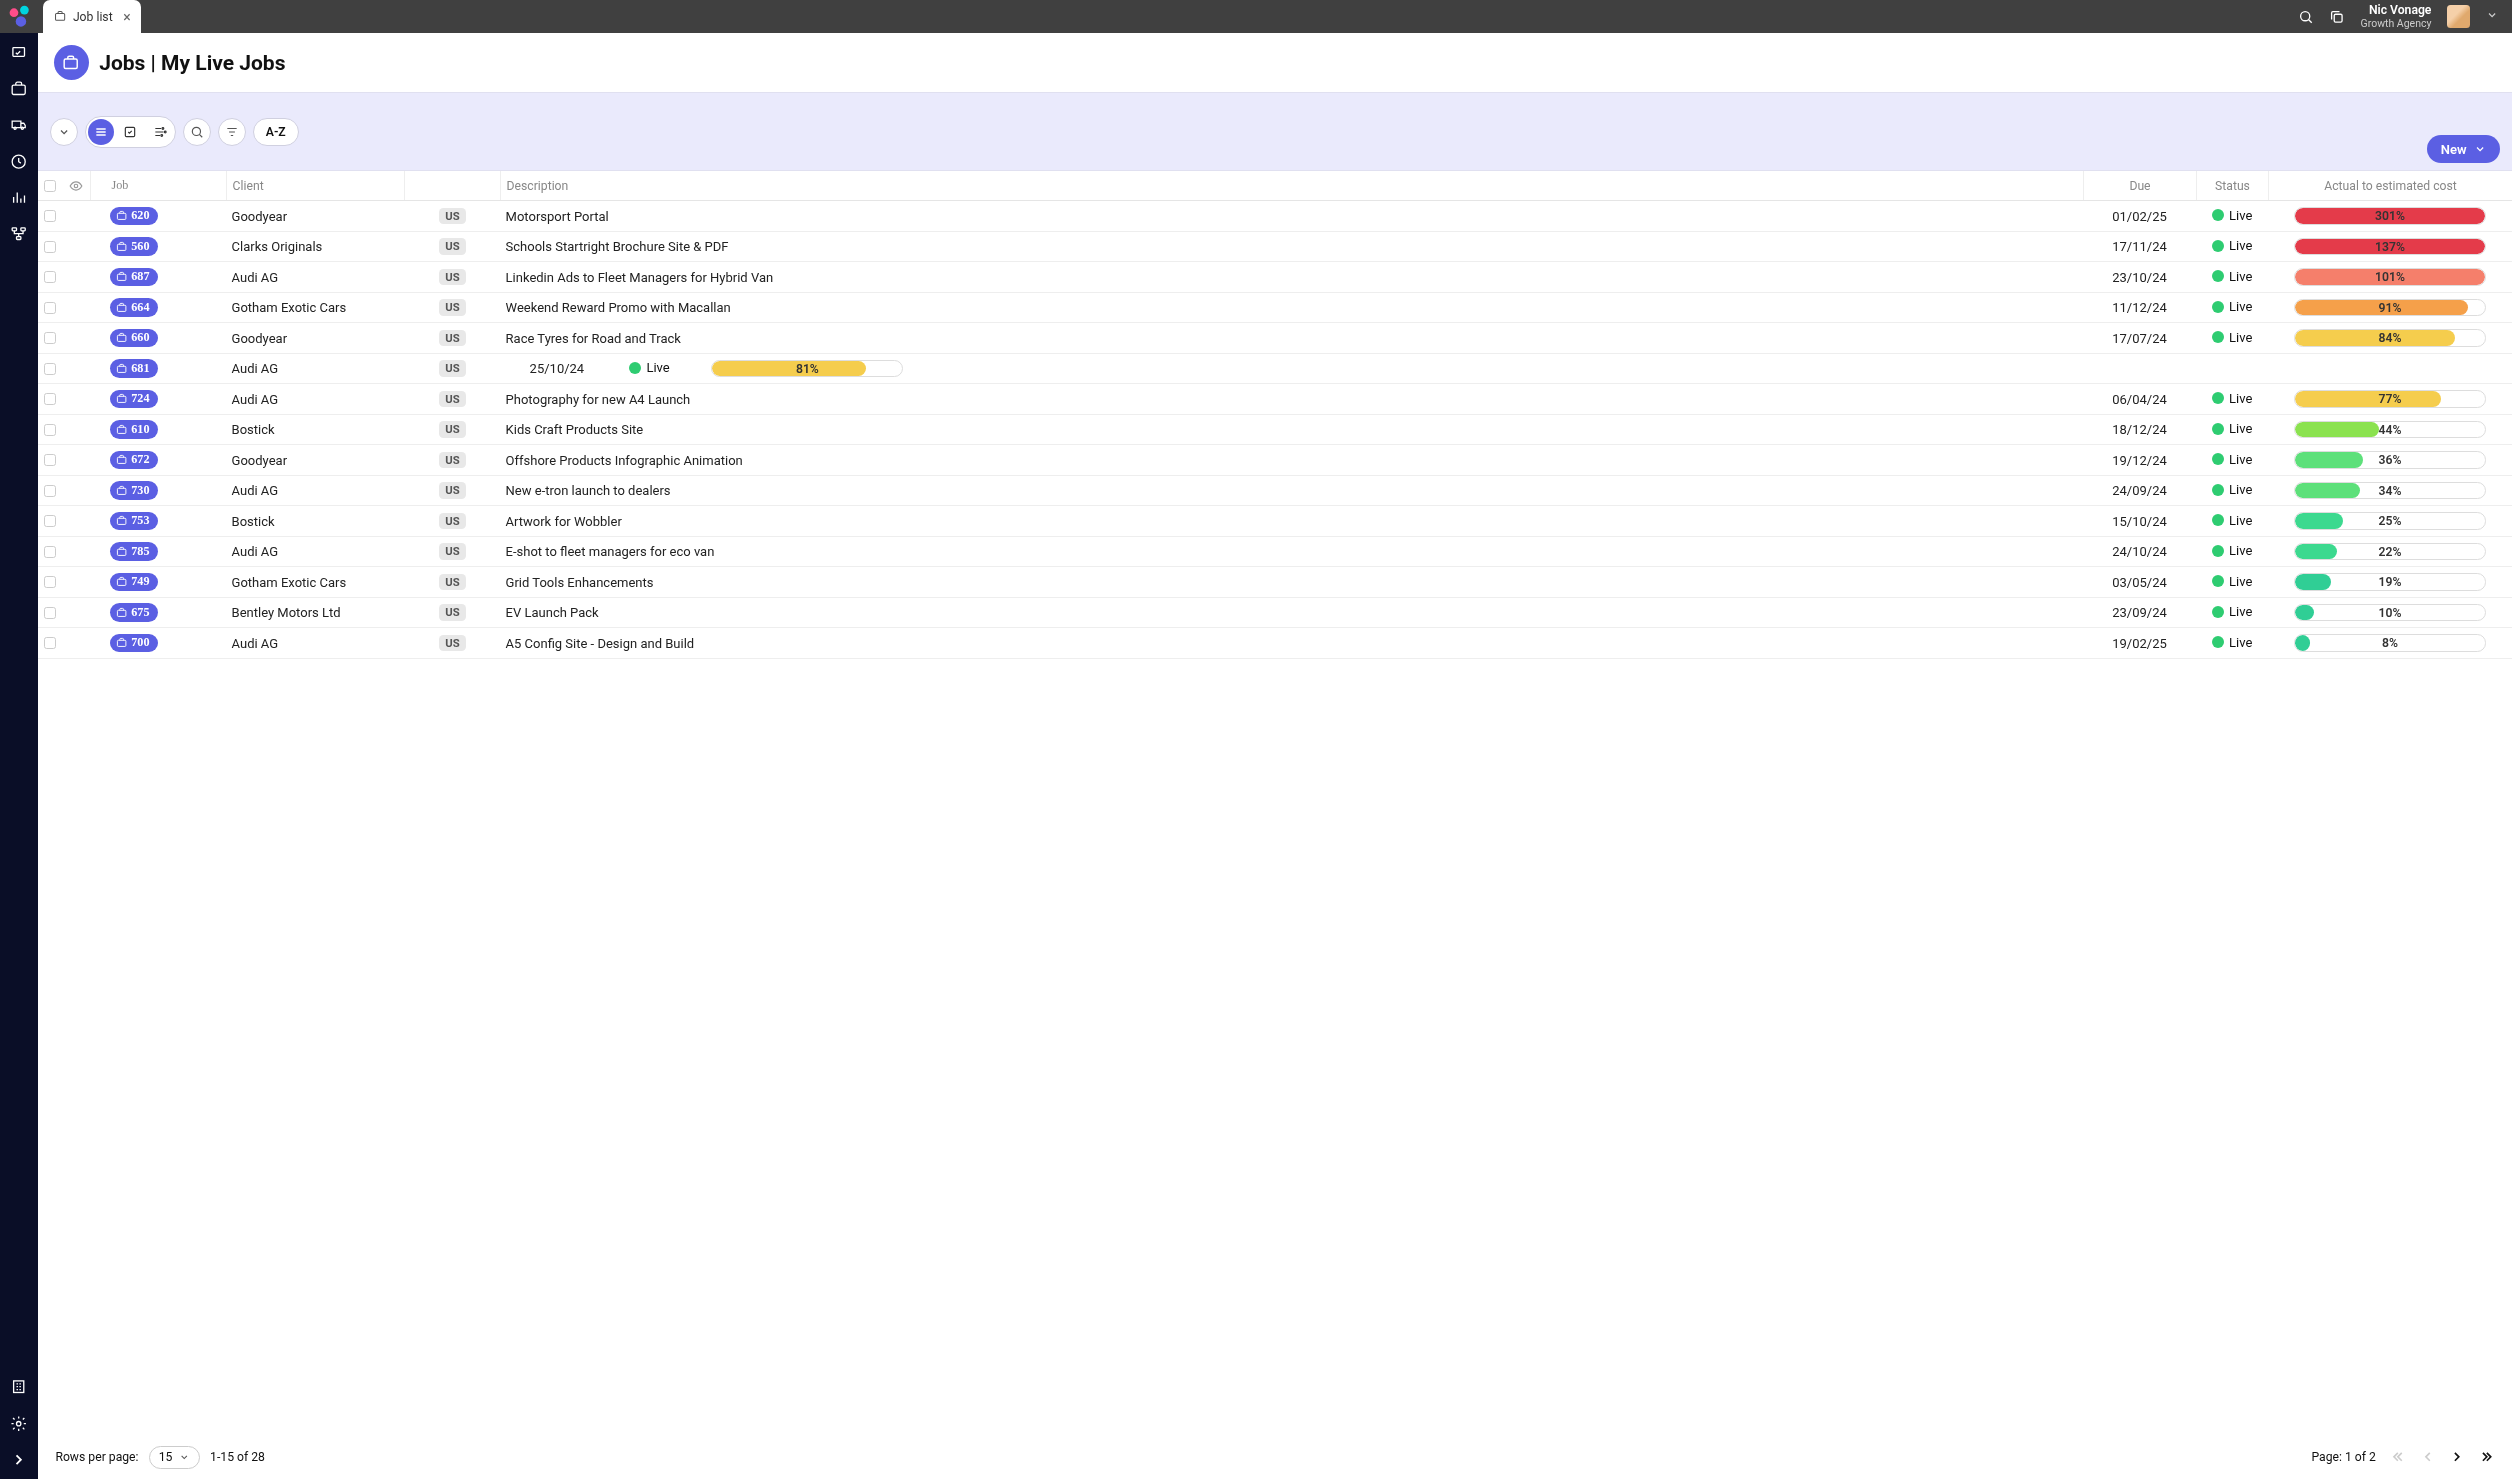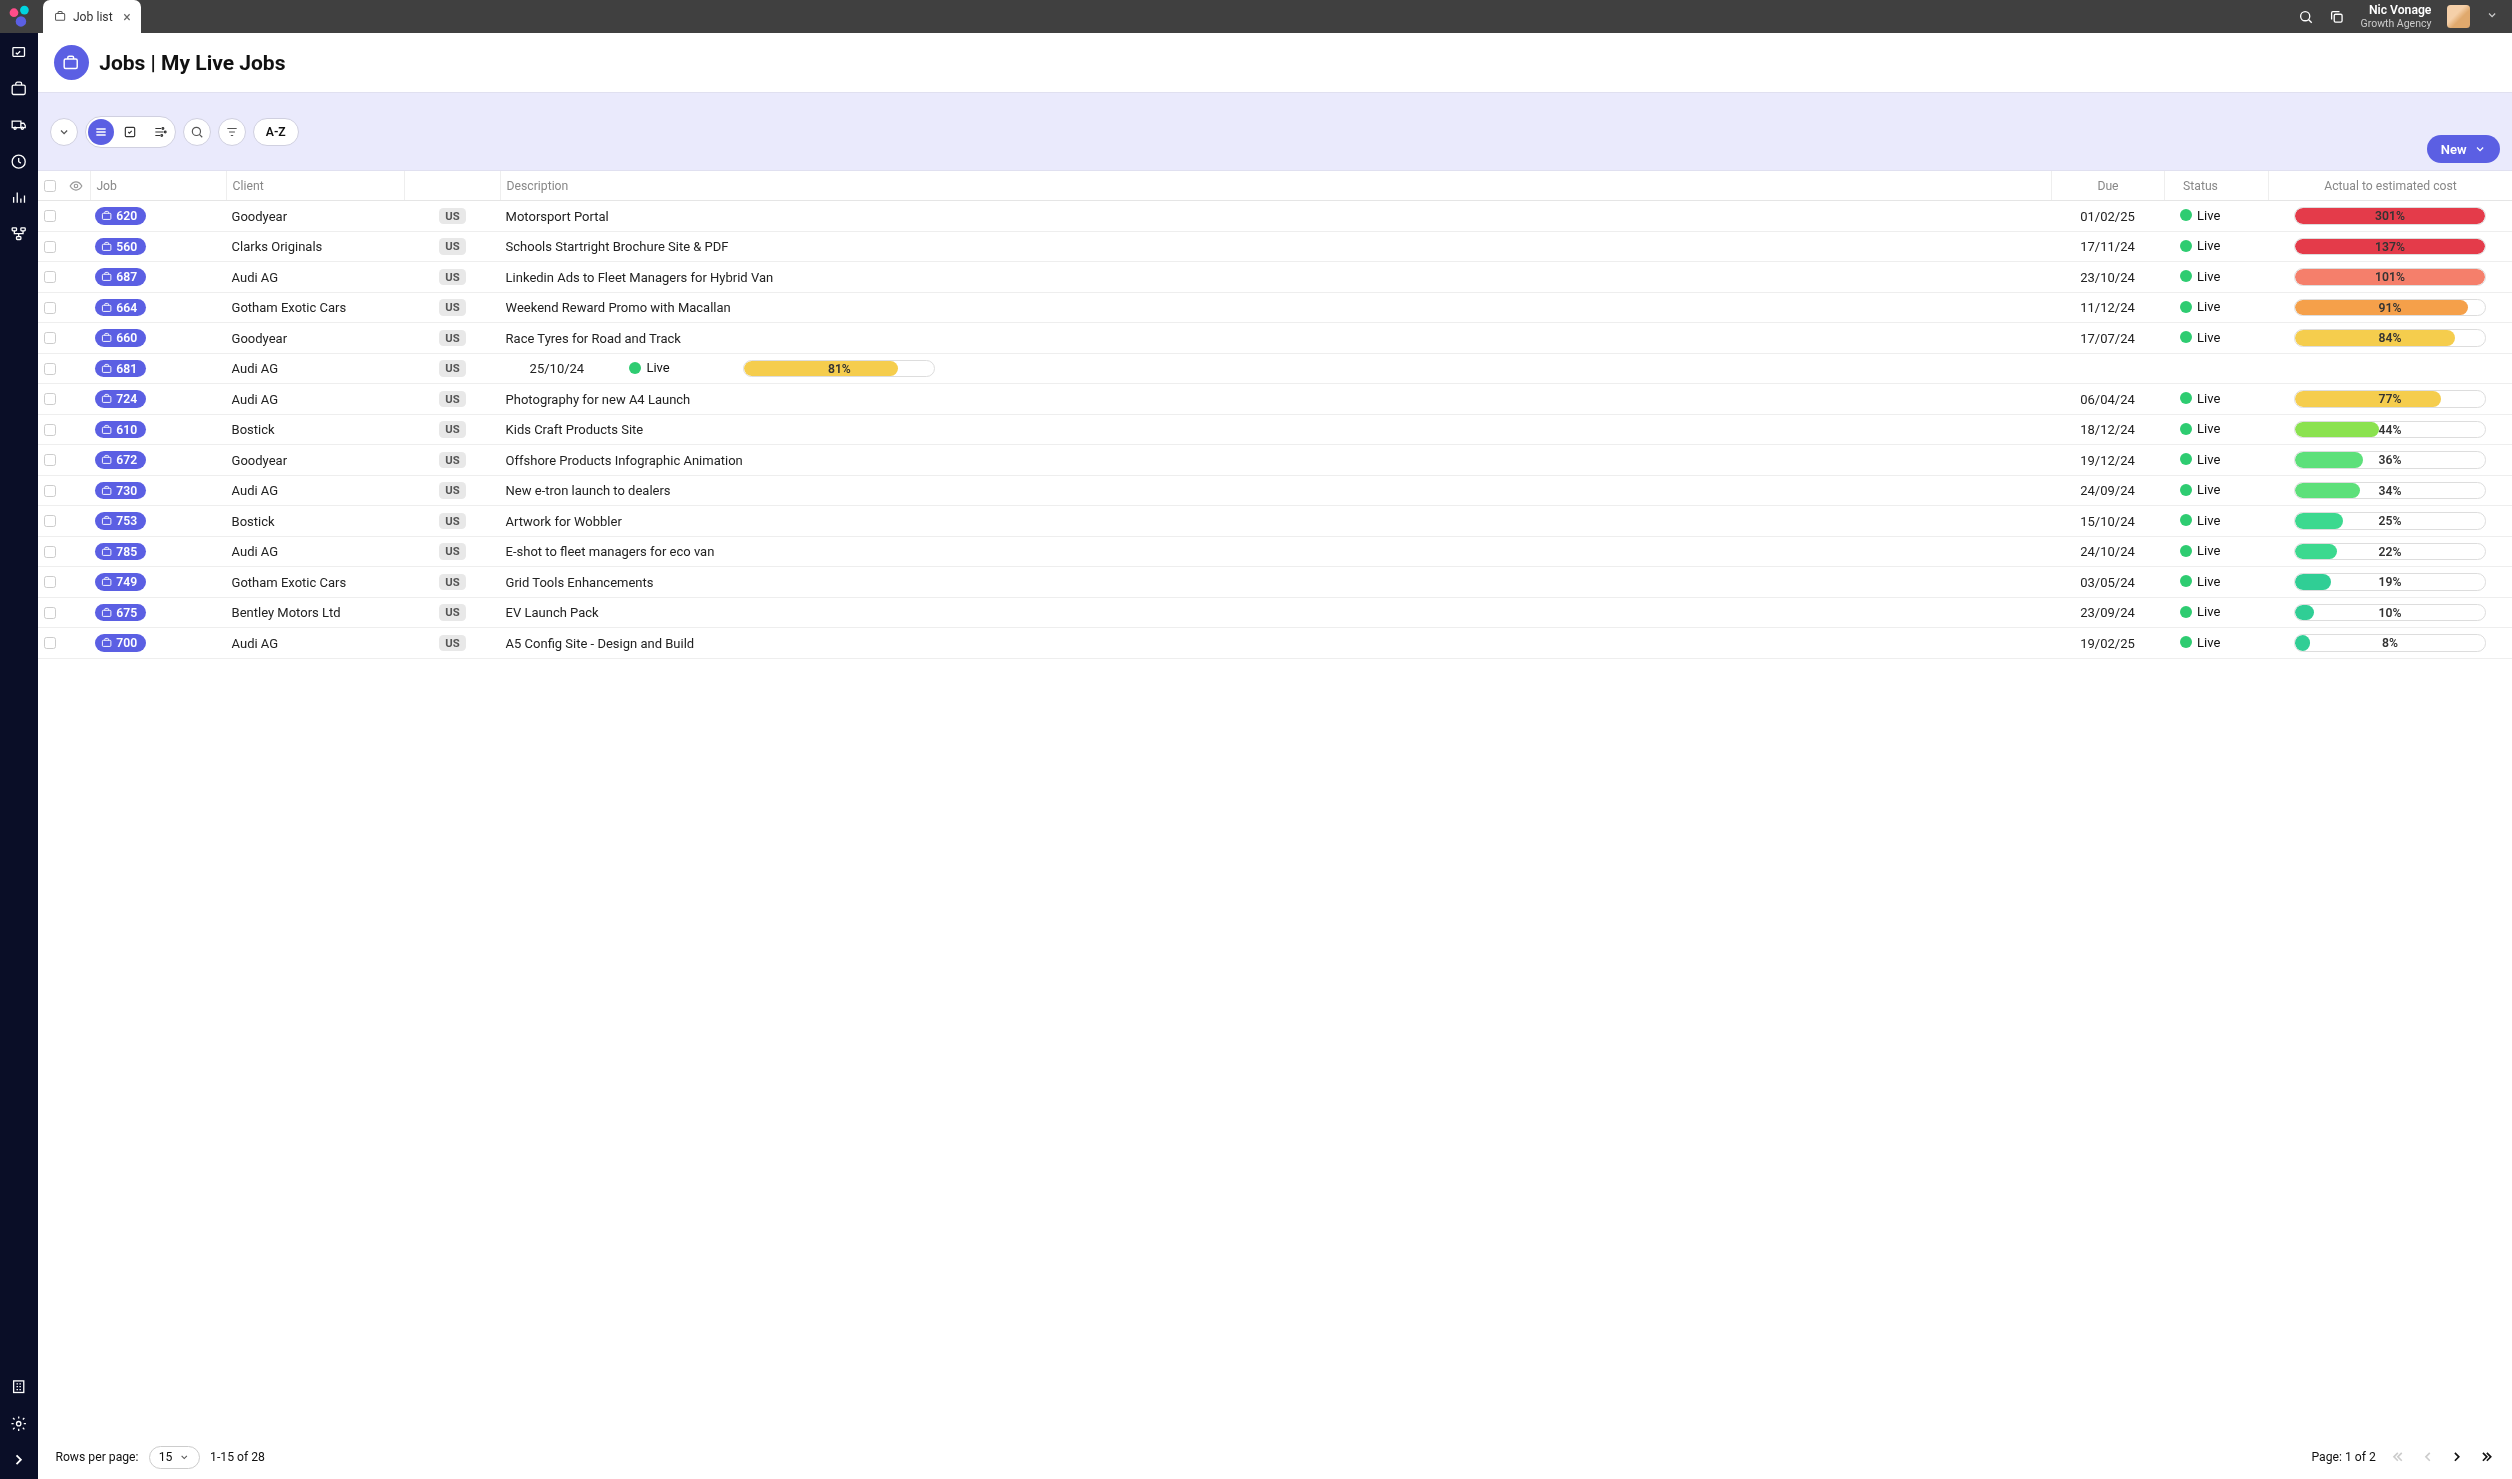--- a/index.html
+++ b/index.html
@@ -34,27 +34,27 @@
     .view-group .vbtn { width:26px; height:26px; border-radius:50%; display:flex; align-items:center; justify-content:center; cursor:pointer; }
     .view-group .vbtn.active { background:#5b5fe3; color:#fff; }
     .pill-btn { height:28px; background:#fff; border:0.9px solid #d0d0e0; border-radius:17.4px; padding:0 12.2px; display:flex; align-items:center; font-weight:600; cursor:pointer; font-size:12.2px; }
     .new-btn { height:28px; background:#5b5fe3; color:#fff; border-radius:17.4px; padding:0 14px; display:flex; align-items:center; gap:7px; font-weight:600; cursor:pointer; font-size:13px;margin-top:35px; }
     .new-btn svg { stroke:#fff; }
 
     .grid { flex:1; overflow:auto; }
     .grid-header { display:flex; border-bottom:0.9px solid #e5e5e5; color:#888; font-size:12.2px; height:30px; align-items:center; }
     .col-check { width:24.4px; display:flex; justify-content:center; }
     .col-eye { width:28px; display:flex; justify-content:center; }
-    .col-job { width:136px; padding-left:5px; }
+    .col-job { width:136px; padding-left:20px;font-family:Liberation Serif, serif; }
     .col-client { width:178px; padding-left:5.2px; }
     .col-badge { width:96px; display:flex; justify-content:center; }
     .col-desc { flex:1; padding-left:5.2px; min-width:262px; }
     .col-due { width:113px; text-align:center; }
     .col-status { width:72px; text-align:center; }
-    .col-cost { width:244px; text-align:left; padding:0 26px;margin-left:32px; }
+    .col-cost { width:244px; text-align:left; padding:0 26px; }
     .grid-header > div { border-left:0.9px solid #eee; height:100%; display:flex; align-items:center; }
     .grid-header .col-check, .grid-header .col-eye { border-left:none; }
     .grid-header .col-job { border-left:0.9px solid #eee; }
 
     .row { display:flex; align-items:center; height:30.5px; border-bottom:0.9px solid #eee; font-size:13px; }
     .check { width:12.2px; height:12.2px; border:1.3px solid #ccc; border-radius:2.6px; }
     .job-pill { background:#5b5fe3; color:#fff; border-radius:10.5px; padding:1.7px 8.7px 1.7px 5.2px; display:inline-flex; align-items:center; gap:4.4px; font-weight:600; font-size:12.2px; }
     .job-pill svg { stroke:#fff; }
     .us-badge { background:#e8e8e8; color:#555; font-weight:700; font-size:11.3px; padding:1.7px 6.1px; border-radius:4.4px; }
     .status { display:inline-flex; align-items:center; gap:5.2px; }

